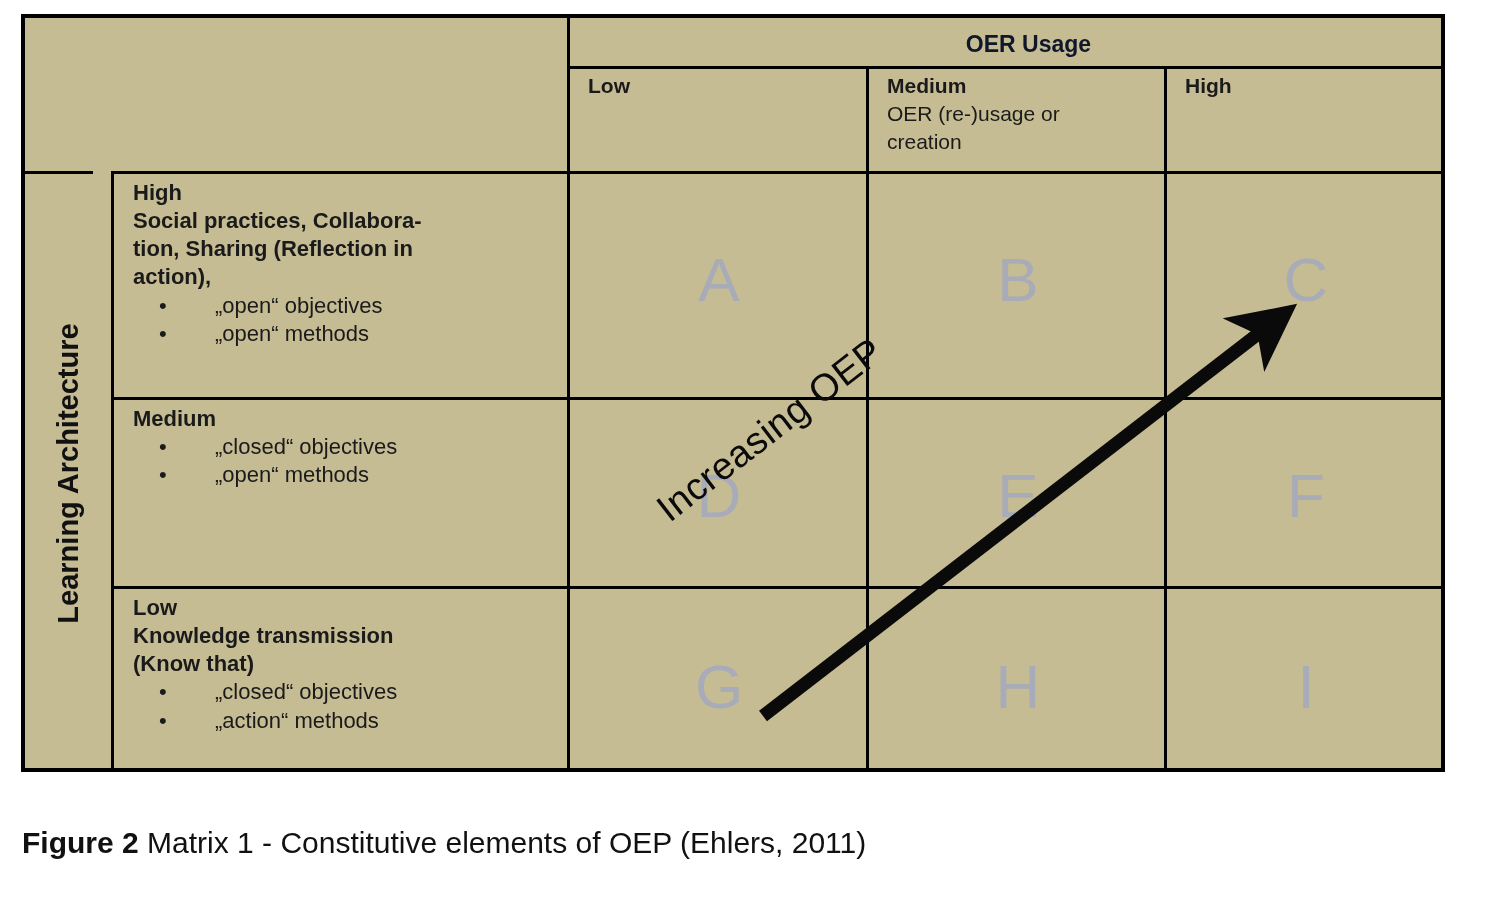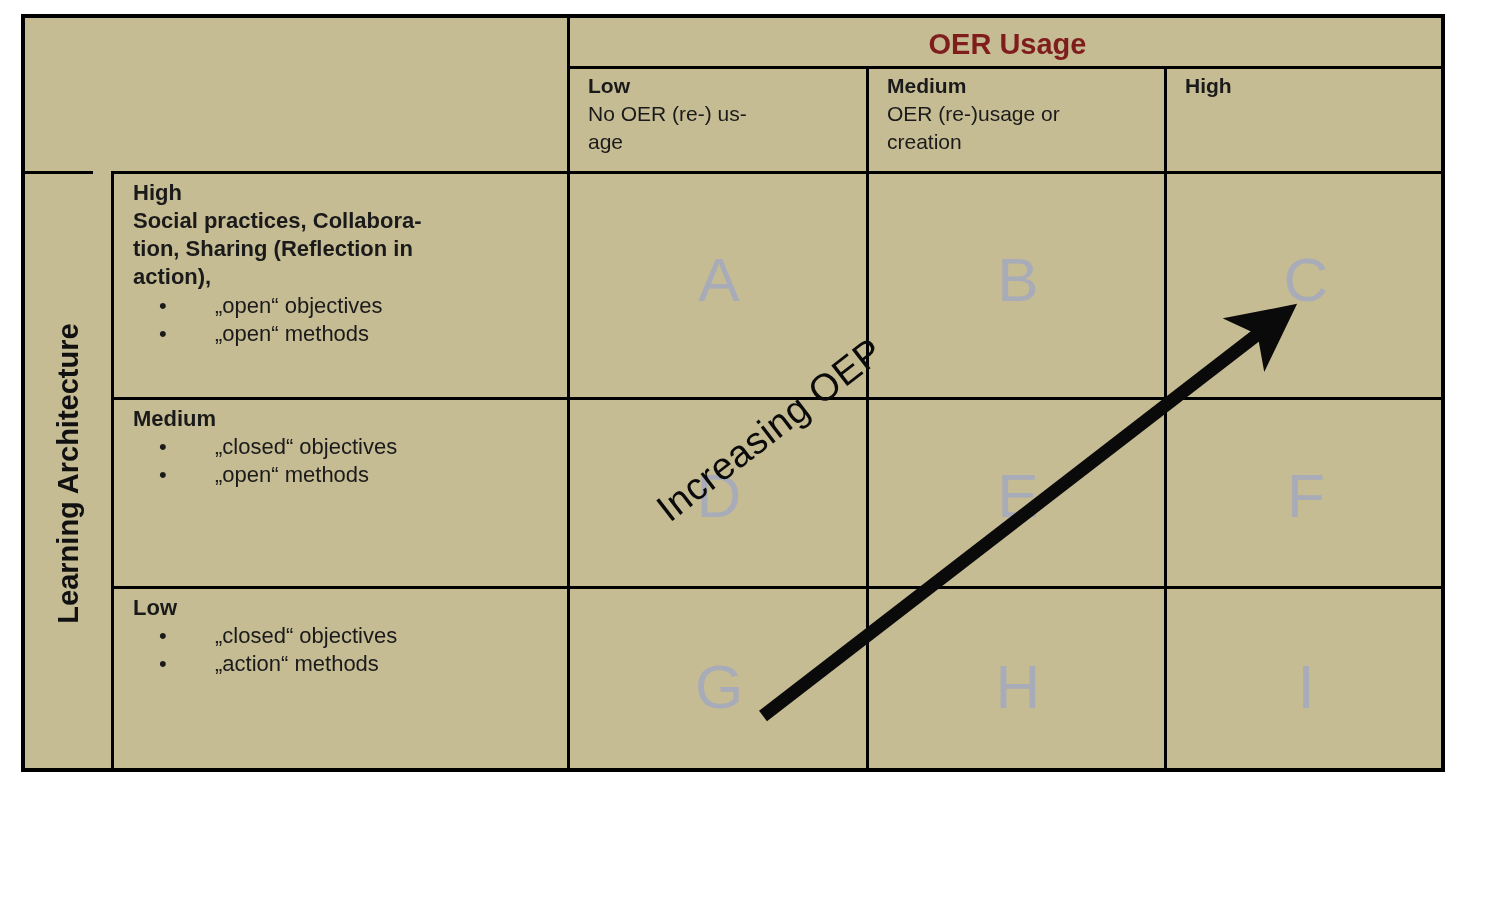--- a/index.html
+++ b/index.html
@@ -43,30 +43,30 @@
   .rule {
     position: absolute;
     background: #000000;
   }
   .rule.h { height: 3px; left: 0; }
   .rule.v { width: 3px; top: 0; }
 
   
   #oer-usage-title {
     position: absolute;
-    left: 545px;
+    left: 566px;
     top: 4px;
     width: 875px;
     height: 44px;
     display: flex;
     align-items: center;
     justify-content: center;
-    font-size: 29px;
-    font-weight: bold;
-    color: #7f1d1d;
+    font-size: 23px;
+    font-weight: bold;
+    color: #0f172a;
     letter-spacing: 0px;
   }
 
   .col-head {
     position: absolute;
     top: 50px;
     height: 104px;
     padding: 4px 0 0 18px;
     box-sizing: border-box;
     font-size: 21px;
@@ -214,21 +214,20 @@
 <div id="figure-root">
 
   <div id="matrix">
 
     <div class="grid">
 
       <div id="oer-usage-title">OER Usage</div>
 
       <div class="col-head" id="col-head-low">
         <span class="ttl">Low</span>
-        <span class="sub" id="col-low-desc">No OER (re-) us-<br>age</span>
       </div>
 
       <div class="col-head" id="col-head-medium">
         <span class="ttl">Medium</span>
         <span class="sub" id="col-medium-desc">OER (re-)usage  or<br>creation</span>
       </div>
 
       <div class="col-head" id="col-head-high">
         <span class="ttl">High</span>
       </div>
@@ -249,20 +248,21 @@
       <div class="row-label" id="row-label-medium">
         <span class="lvl">Medium</span>
         <ul id="row-medium-bullets">
             <li><span class="bullet">•</span><span>„closed“ objectives</span></li>
             <li><span class="bullet">•</span><span>„open“ methods</span></li>
           </ul>
       </div>
 
       <div class="row-label" id="row-label-low">
         <span class="lvl">Low</span>
+        <span class="desc" id="row-low-desc">Knowledge transmission<br>(Know that)</span>
         <ul id="row-low-bullets">
             <li><span class="bullet">•</span><span>„closed“ objectives</span></li>
             <li><span class="bullet">•</span><span>„action“ methods</span></li>
           </ul>
       </div>
 
       <div class="cell r-high c-low">
         <span class="letter">A</span>
       </div>
       <div class="cell r-high c-medium">
@@ -315,14 +315,17 @@
     <defs>
       <marker id="arrowhead" markerWidth="5.2" markerHeight="5.2" refX="1.4" refY="2.6" orient="auto" markerUnits="strokeWidth">
         <path d="M 0 0 L 5.2 2.6 L 0 5.2 L 1.35 2.6 z" fill="#0a0a0a"></path>
       </marker>
     </defs>
     <line x1="763" y1="716" x2="1258" y2="334" stroke="#0a0a0a" stroke-width="13" stroke-linecap="butt" marker-end="url(#arrowhead)"></line>
   </svg>
 
   <div id="increasing-oep">Increasing OEP</div>
 
+  <div id="caption">
+    <span class="fig-no">Figure 2</span><span>&nbsp;</span><span class="cap-text">Matrix 1 - Constitutive elements of OEP (Ehlers, 2011)</span>
+  </div>
 
 </div>
 
 </body></html>

